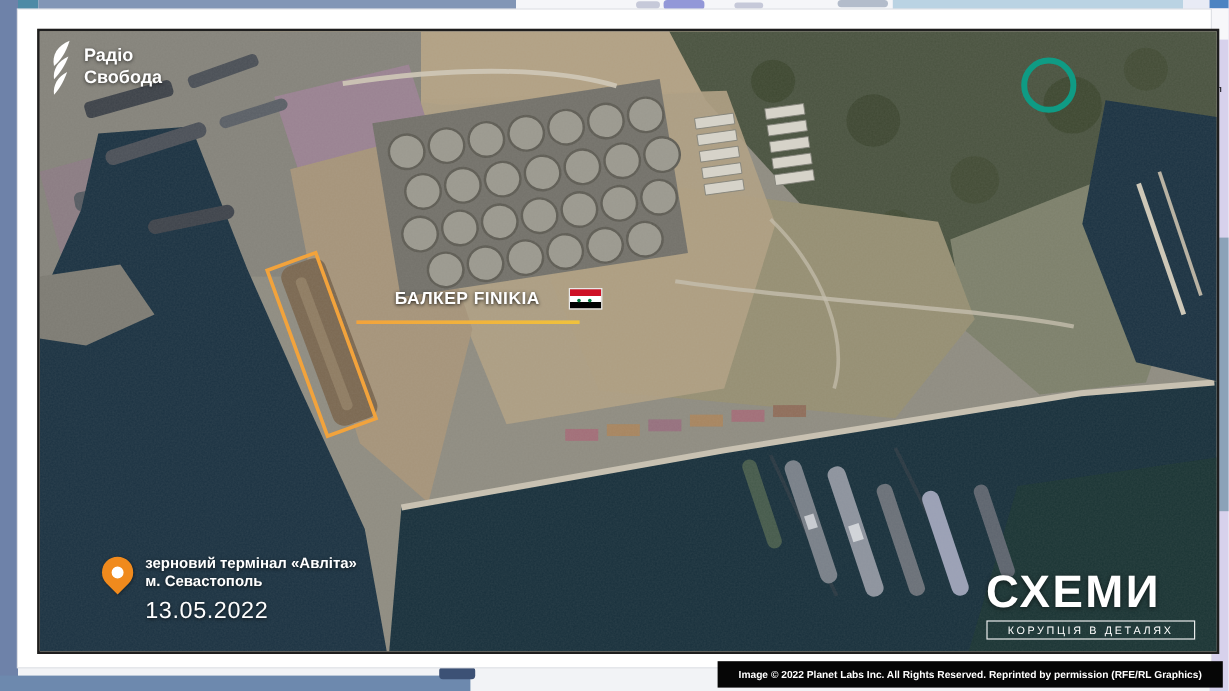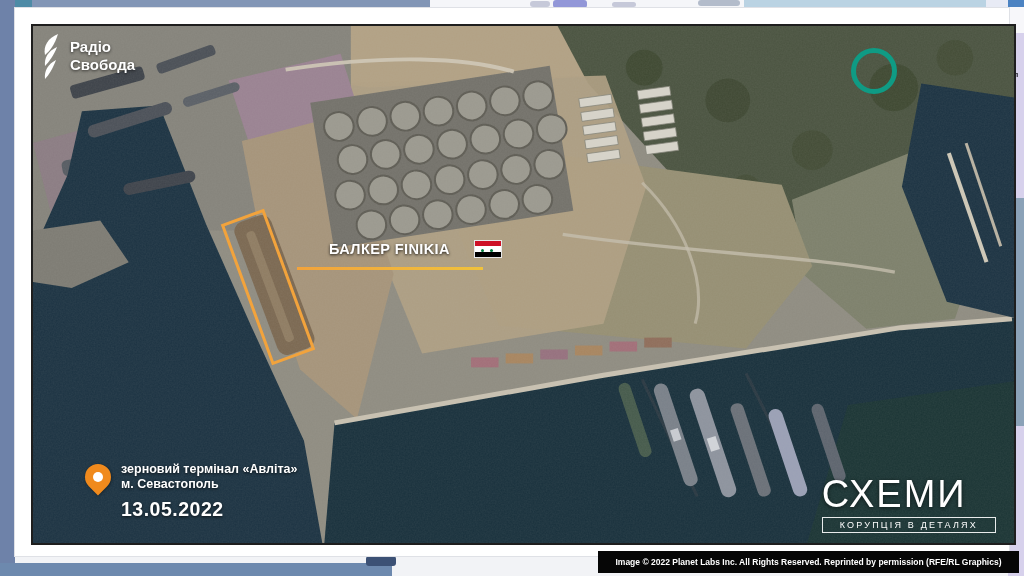--- a/index.html
+++ b/index.html
@@ -57,24 +57,24 @@
   .flag .stars { position:absolute; left:6px; top:7.5px; width:3.5px; height:3.5px;
                  border-radius:50%; background:#007A3D; box-shadow:9px 0 0 #007A3D; }
 
   .location-callout { position:absolute; left:52px; top:436px; }
   .map-pin { position:absolute; left:0; top:2px; width:26px; height:26px; background:#F08A1D;
              border-radius:50% 50% 50% 0; transform:rotate(-45deg); box-shadow:0 1px 3px rgba(0,0,0,.4); }
   .map-pin::after { content:""; position:absolute; left:8px; top:8px; width:10px; height:10px;
                     border-radius:50%; background:#fff; }
   .loc-text { margin-left:36px; color:#fff; text-shadow:0 1px 3px rgba(0,0,0,.7); }
   .loc-line { font-weight:700; font-size:12.5px; line-height:15px; white-space:nowrap; }
-  .loc-date { font-weight:700; font-size:19.5px; margin-top:6px; letter-spacing:.5px; }
+  .loc-date { font-weight:400; font-size:19.5px; margin-top:6px; letter-spacing:.5px; }
 
   .skhemy { position:absolute; right:18px; bottom:10px; color:#fff; }
-  .skhemy-title { font-weight:400; font-size:38px; line-height:1; letter-spacing:2px;
+  .skhemy-title { font-weight:700; font-size:38px; line-height:1; letter-spacing:2px;
                   text-shadow:0 1px 4px rgba(0,0,0,.6); }
   .skhemy-sub { display:inline-block; margin-top:4px; border:1px solid rgba(255,255,255,.9);
                 padding:2px 17px; font-size:9px; font-weight:400; letter-spacing:2.2px; white-space:nowrap; }
 
   .credit-bar { position:absolute; left:598px; top:551px; width:421px; height:22px;
                 background:#060606; color:#fff; font-size:8.5px; font-weight:700;
                 line-height:22px; text-align:center; white-space:nowrap; overflow:hidden; }
 </style>
 </head>
 <body>

